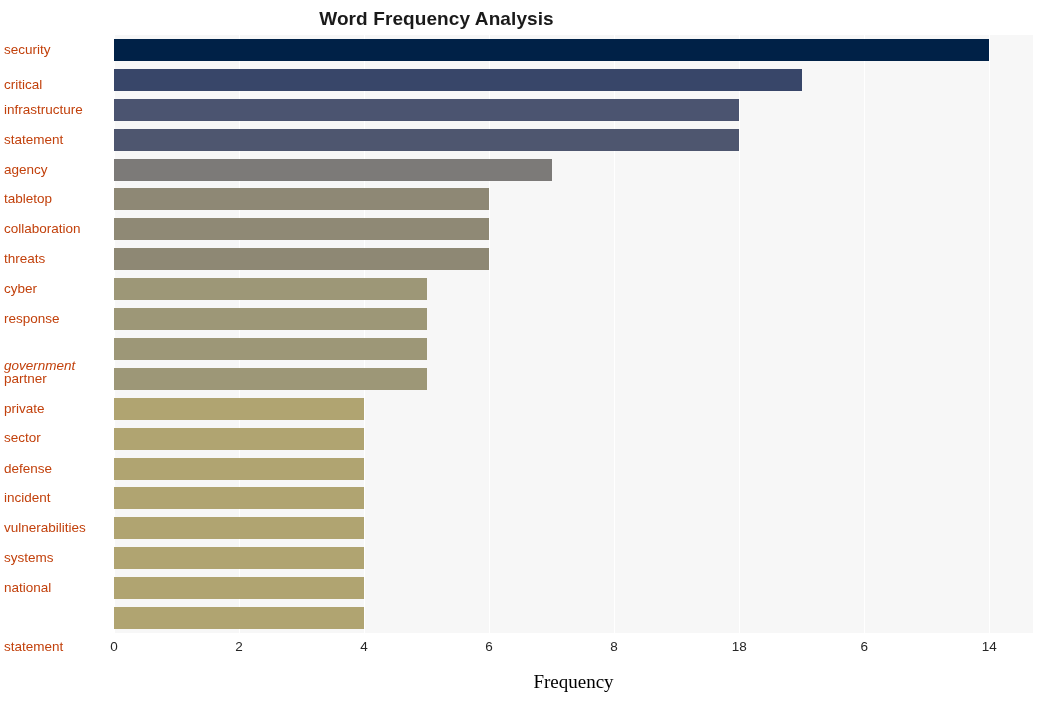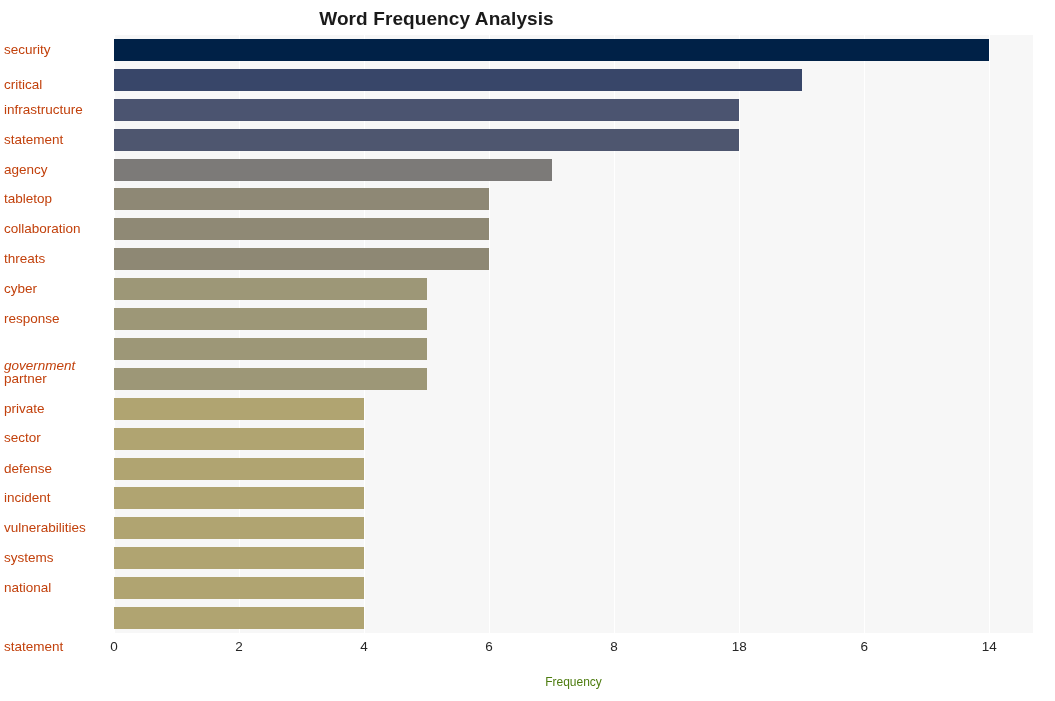--- a/index.html
+++ b/index.html
@@ -102,23 +102,24 @@
     line-height: 20px;
   }
 
   
   #xlabel {
     position: absolute;
     left: 114px;
     top: 673px;
     width: 919px;
     text-align: center;
-    font-size: 12px;
-    color: #4d7c0f;
+    font-size: 19px;
+    color: #000000;
     line-height: 18px;
+    font-family: Liberation Serif, serif;
   }
 </style>
 </head>
 <body>
 
 <div id="figure">
 
   <div id="chart-title">Word Frequency Analysis</div>
 
   <div id="plot-area">

